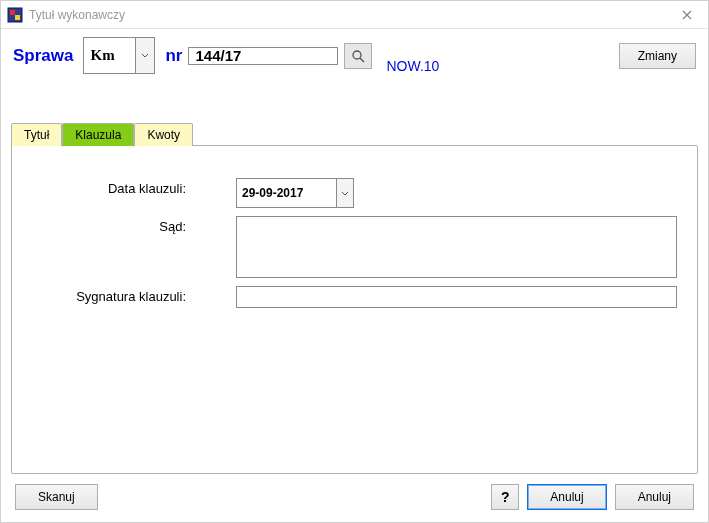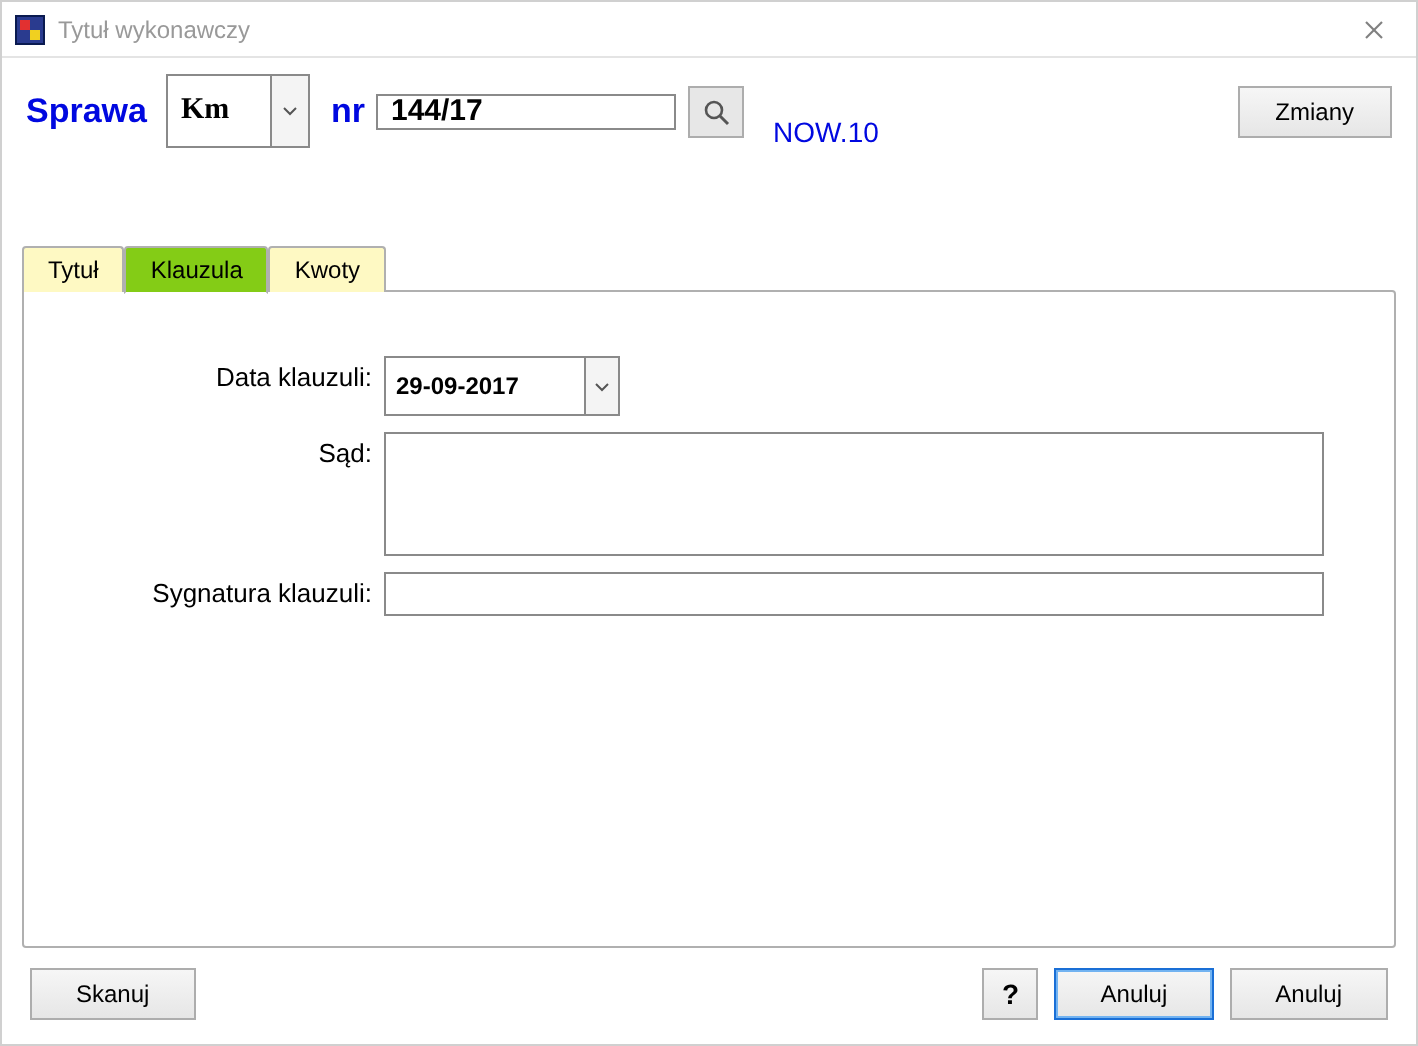--- a/index.html
+++ b/index.html
@@ -162,20 +162,21 @@
     flex: 1;
     border-radius: 0 2px 2px 2px;
     padding: 32px 20px 20px 20px;
     position: relative;
     z-index: 1;
   }
   .form-row {
     display: flex;
     align-items: flex-start;
     margin-bottom: 8px;
+    gap: 44px;
   }
   .form-label {
     width: 160px;
     text-align: right;
     padding-right: 6px;
     padding-top: 3px;
     font-size: 13px;
   }
   .date-wrap {
     display: flex;

